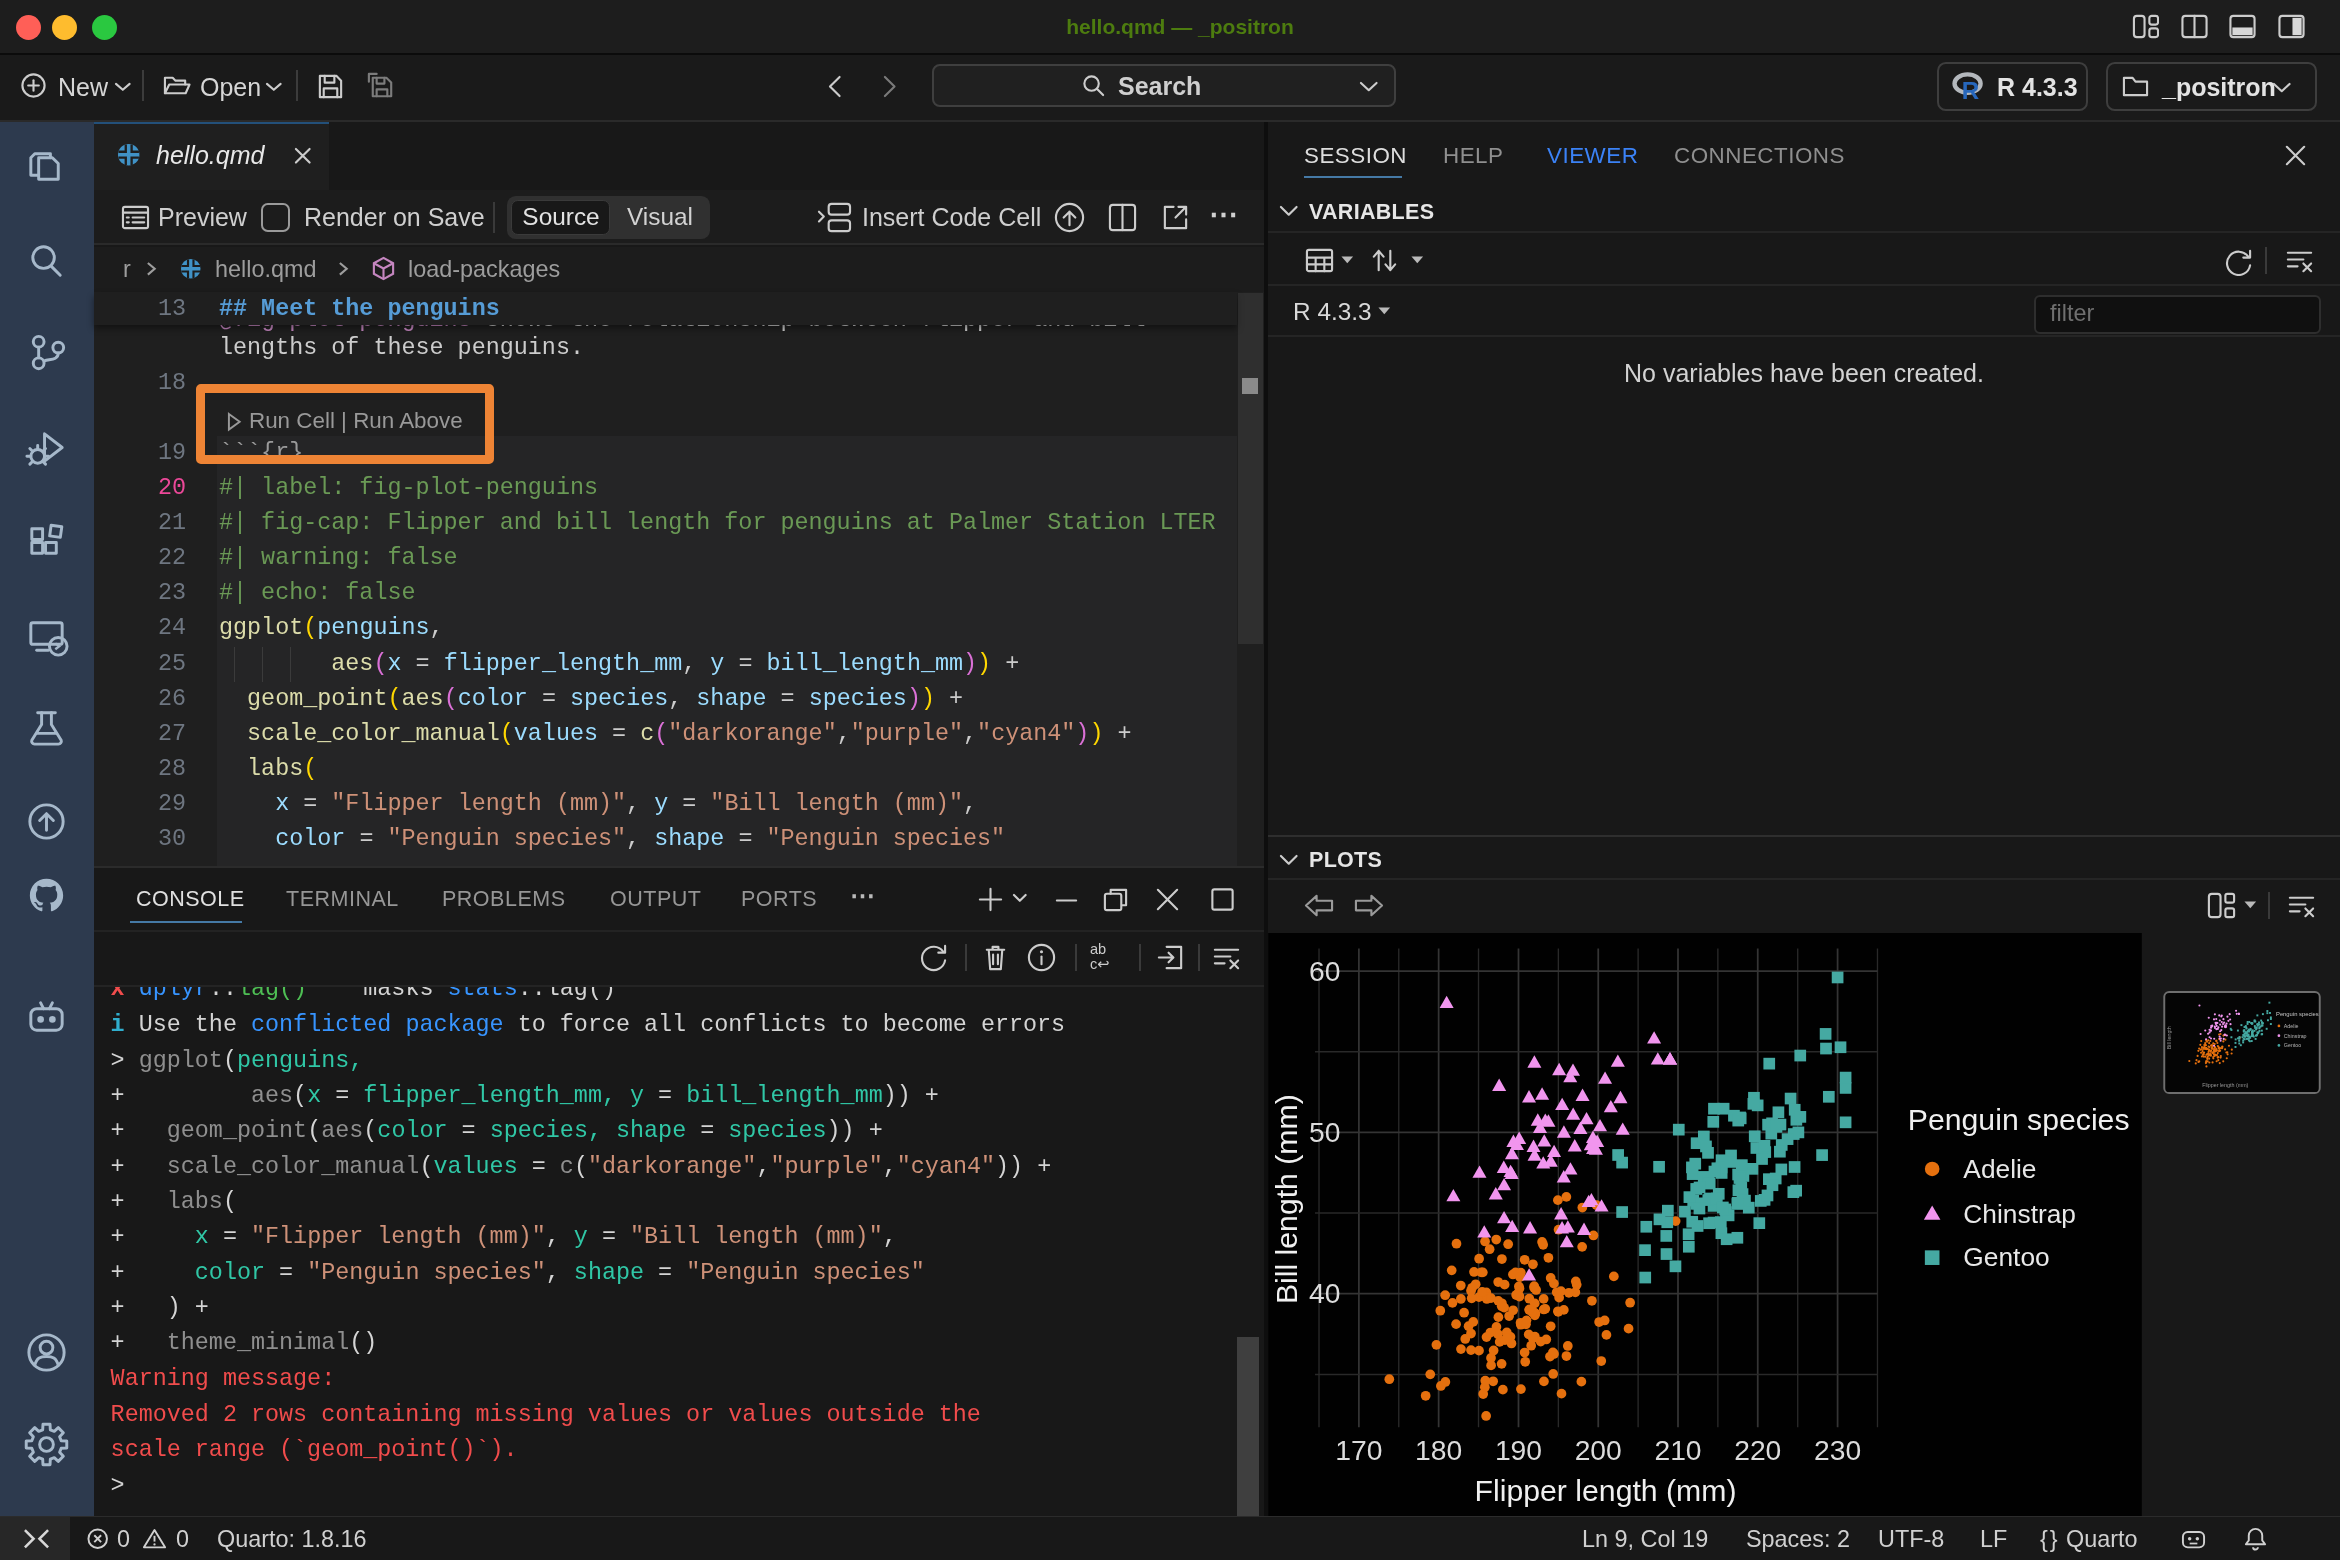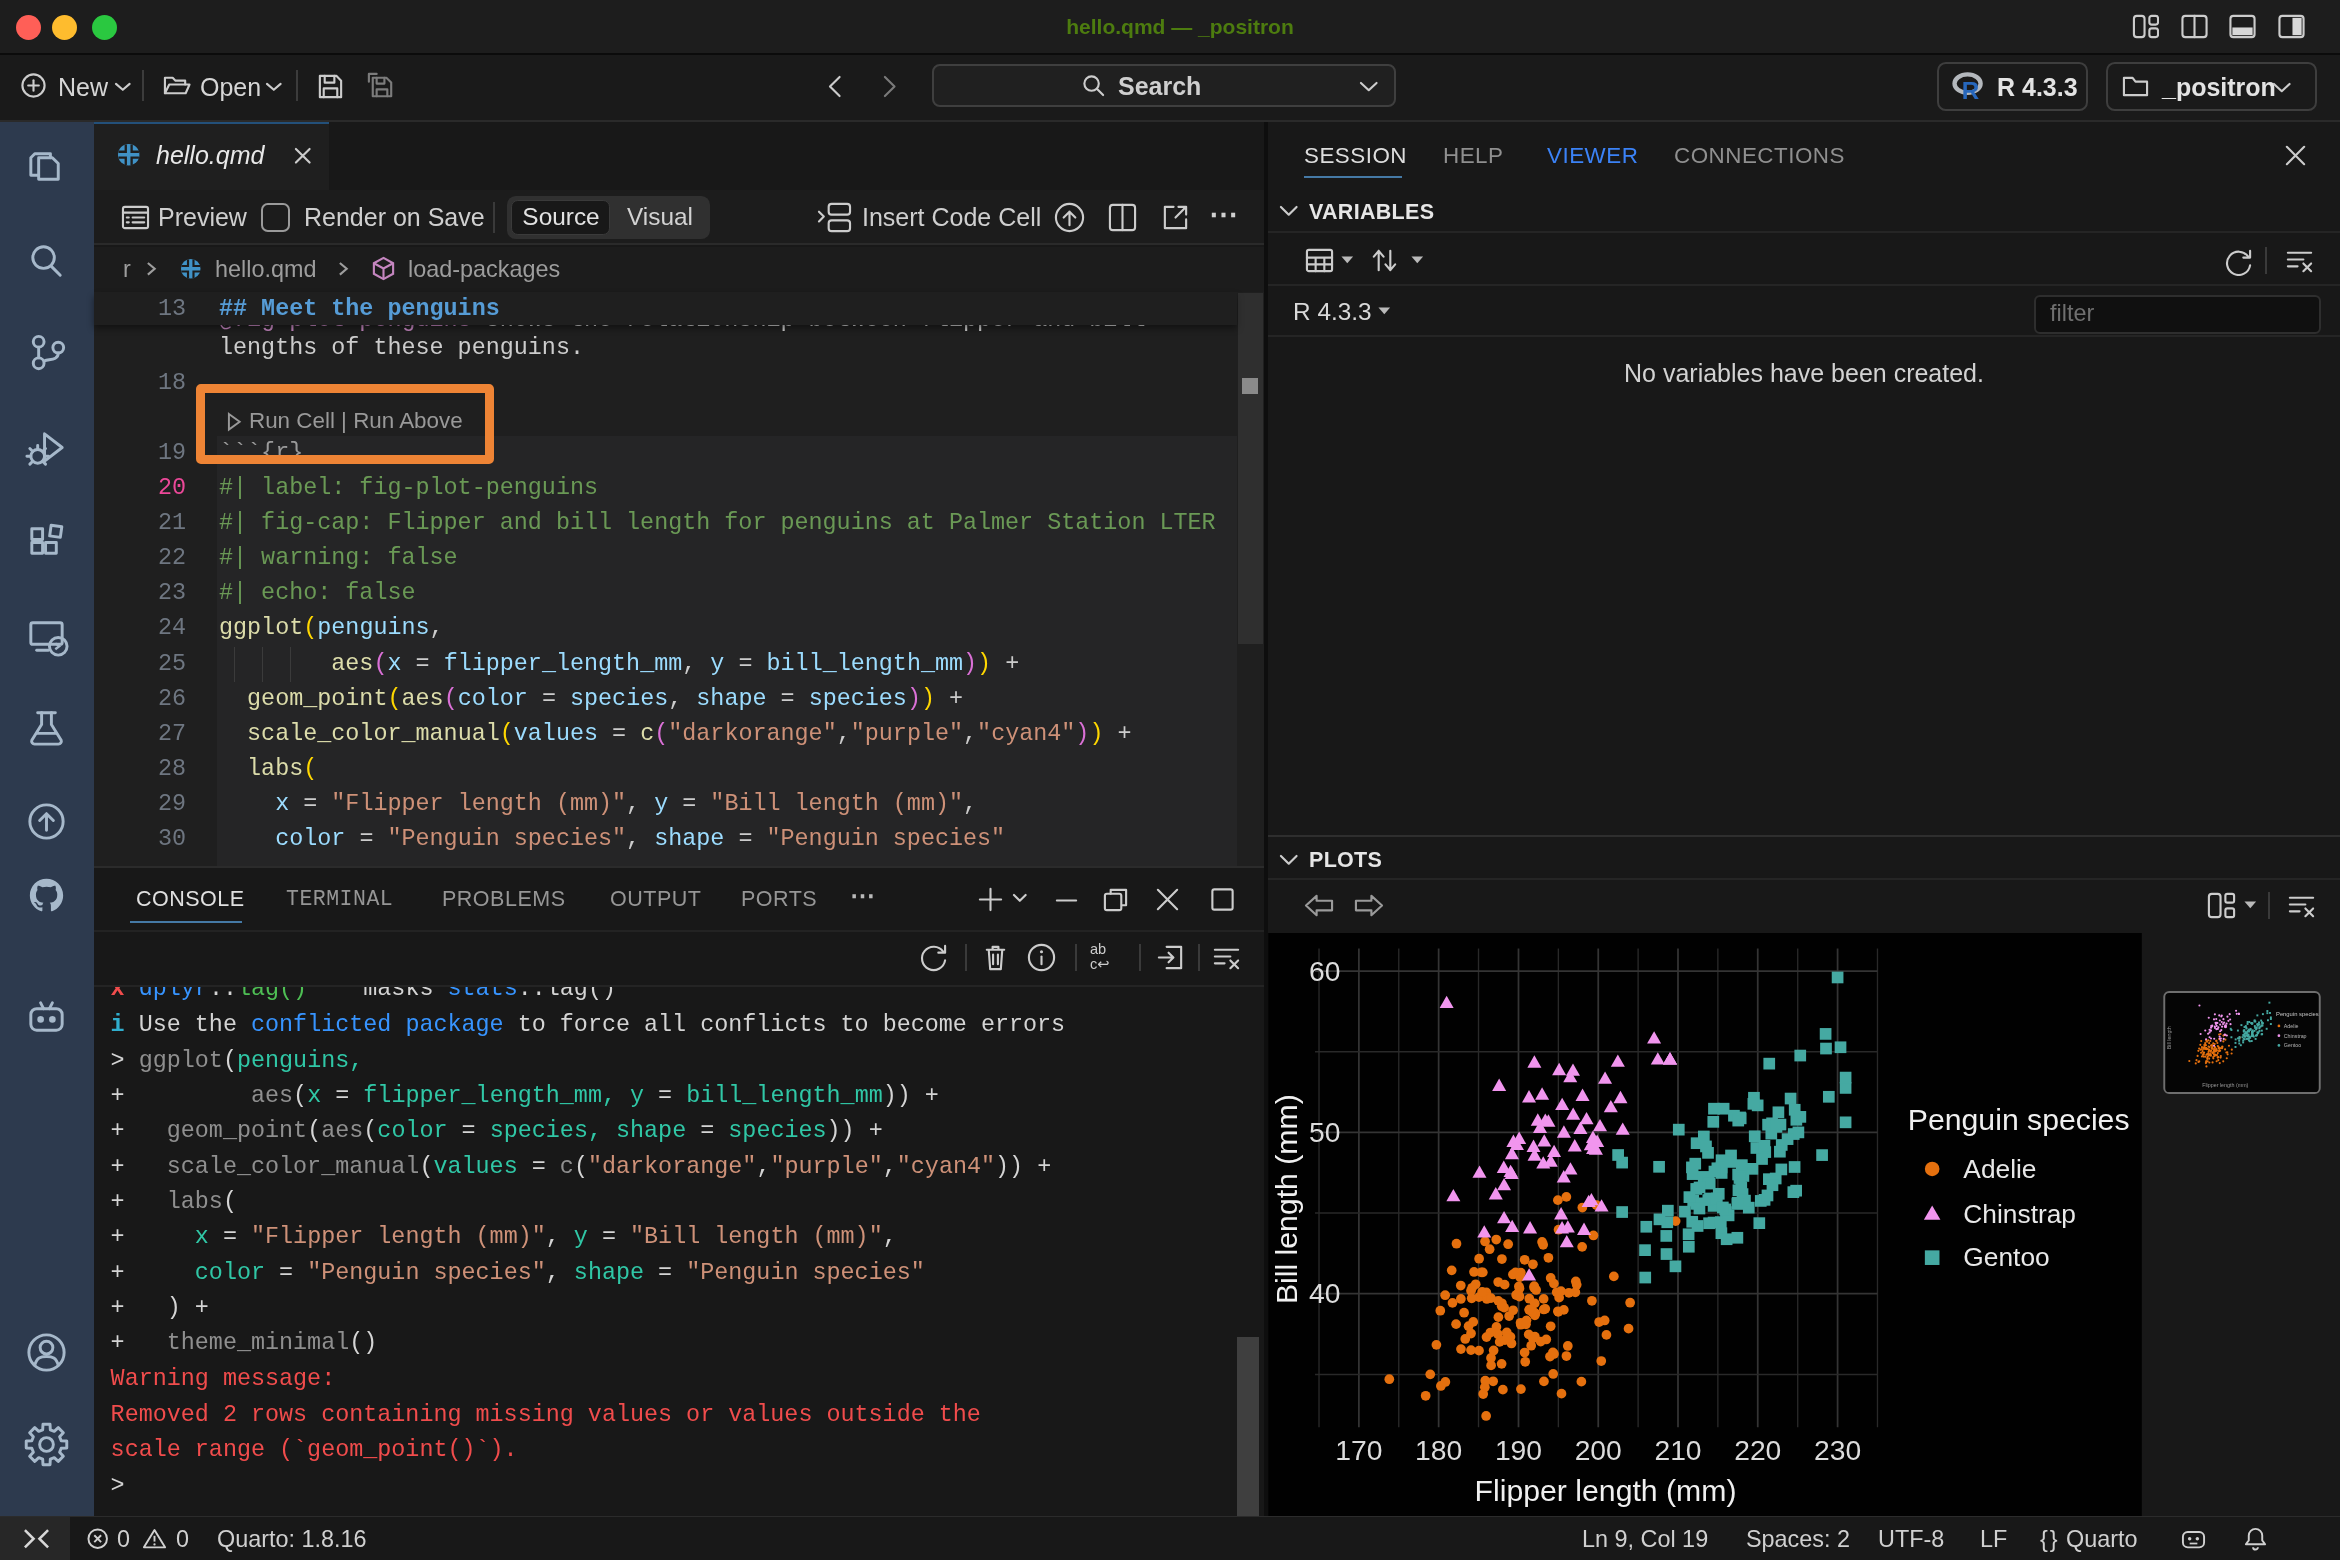--- a/index.html
+++ b/index.html
@@ -256,21 +256,21 @@
 <svg class="a" style="left:225px;top:411px;" width="17.6" height="21.5" viewBox="0 0 18 22" fill="none">
     <path d="M4 3 L15 11 L4 19 Z" stroke="#999" stroke-width="2" fill="none"></path>
   </svg>
 <div class="a" style="left:249px;top:421px;transform:translateY(-50%);white-space:nowrap;font-size:22.4px;color:#999;">Run Cell | Run Above</div>
 <div class="a" style="left:196px;top:384px;width:298px;height:80px;border:9.8px solid #ee8435;border-radius:4.9px;z-index:4;"></div>
 <div class="a" style="left:1238px;top:293px;width:25px;height:351px;background:rgba(121,121,121,0.18);"></div>
 <div class="a" style="left:1242px;top:378px;width:15.6px;height:15.6px;background:#8a8a8a;"></div>
 <div class="a" style="left:94px;top:866px;width:1170px;height:2px;background:#2b2b2b;"></div>
 <div class="a" style="left:94px;top:868px;width:1170px;height:650px;background:#181818;"></div>
 <div class="a" style="left:136px;top:899px;transform:translateY(-50%);white-space:nowrap;font-size:21.5px;color:#e0e0e0;letter-spacing:0.5px;">CONSOLE</div>
-<div class="a" style="left:286px;top:899px;transform:translateY(-50%);white-space:nowrap;font-size:21.5px;color:#969696;letter-spacing:0.5px;font-family:Liberation Mono, monospace;">TERMINAL</div>
+<div class="a" style="left:286px;top:899px;transform:translateY(-50%);white-space:nowrap;font-size:21.5px;color:#969696;letter-spacing:0.5px;">TERMINAL</div>
 <div class="a" style="left:442px;top:899px;transform:translateY(-50%);white-space:nowrap;font-size:21.5px;color:#969696;letter-spacing:0.5px;">PROBLEMS</div>
 <div class="a" style="left:610px;top:899px;transform:translateY(-50%);white-space:nowrap;font-size:21.5px;color:#969696;letter-spacing:0.5px;">OUTPUT</div>
 <div class="a" style="left:741px;top:899px;transform:translateY(-50%);white-space:nowrap;font-size:21.5px;color:#969696;letter-spacing:0.5px;">PORTS</div>
 <div class="a" style="left:130px;top:921px;width:112px;height:2.4px;background:#4579a5;"></div>
 <div class="a" style="left:850px;top:895px;transform:translateY(-50%);white-space:nowrap;font-size:25px;color:#b9b9b9;font-weight:bold;">⋯</div>
 <svg class="a" style="left:977px;top:886px;" width="27" height="27" viewBox="0 0 28 28" fill="none">
     <line x1="14" y1="3" x2="14" y2="25" stroke="#cccccc" stroke-width="2.2" stroke-linecap="round" stroke-linejoin="round"></line>
     <line x1="3" y1="14" x2="25" y2="14" stroke="#cccccc" stroke-width="2.2" stroke-linecap="round" stroke-linejoin="round"></line>
   </svg>
 <svg class="a" style="left:1012px;top:893px;" width="15.6" height="10.7" viewBox="0 0 16 11" fill="none">

